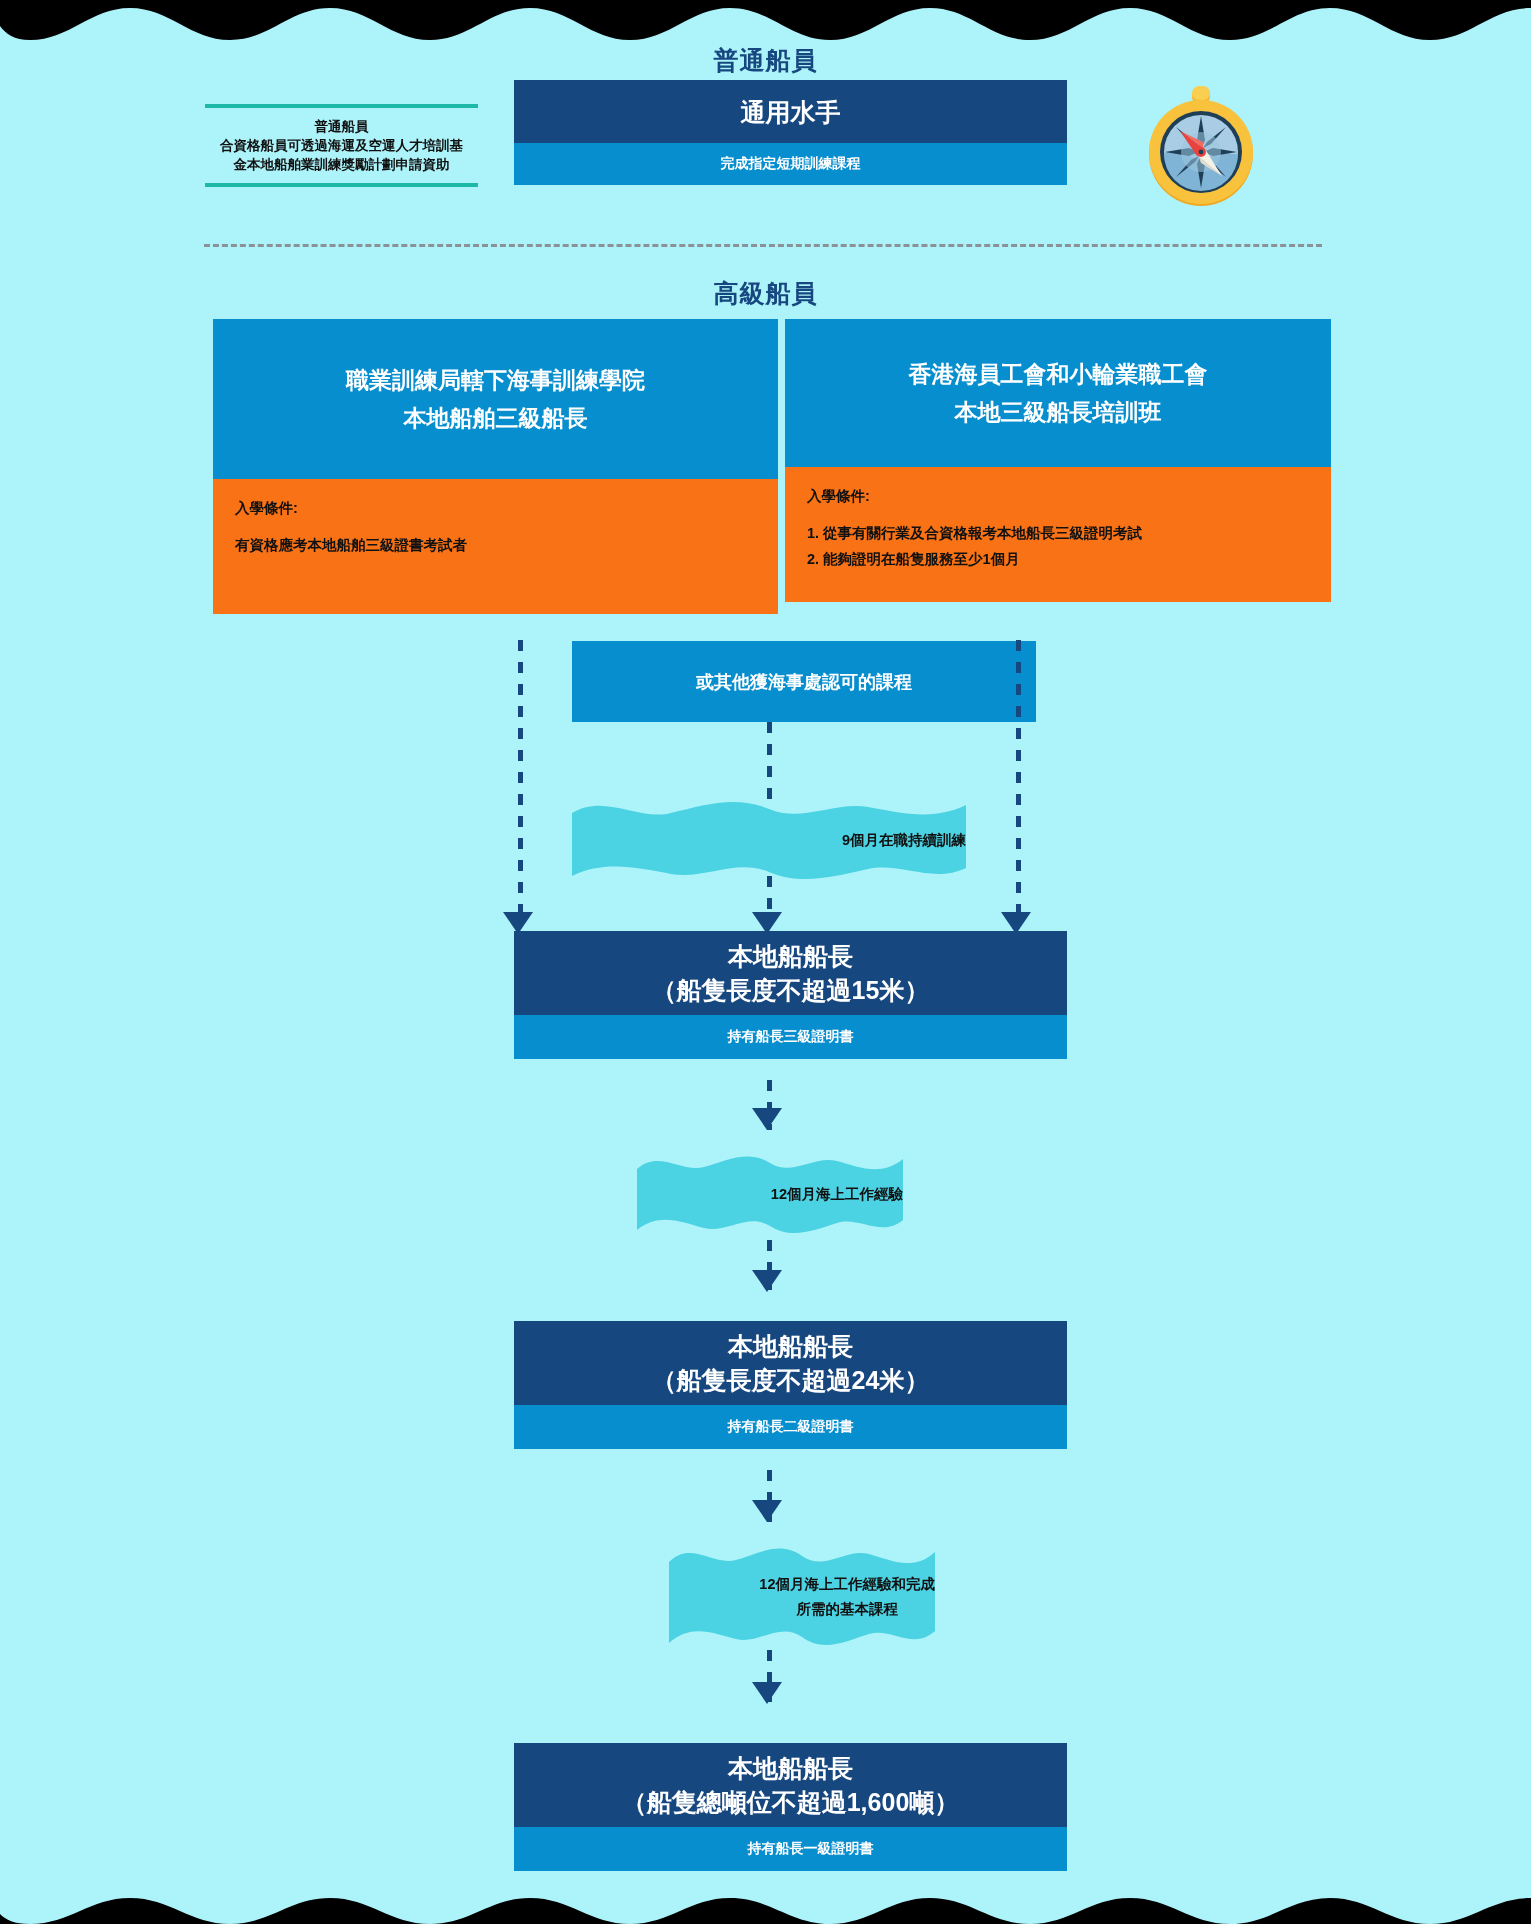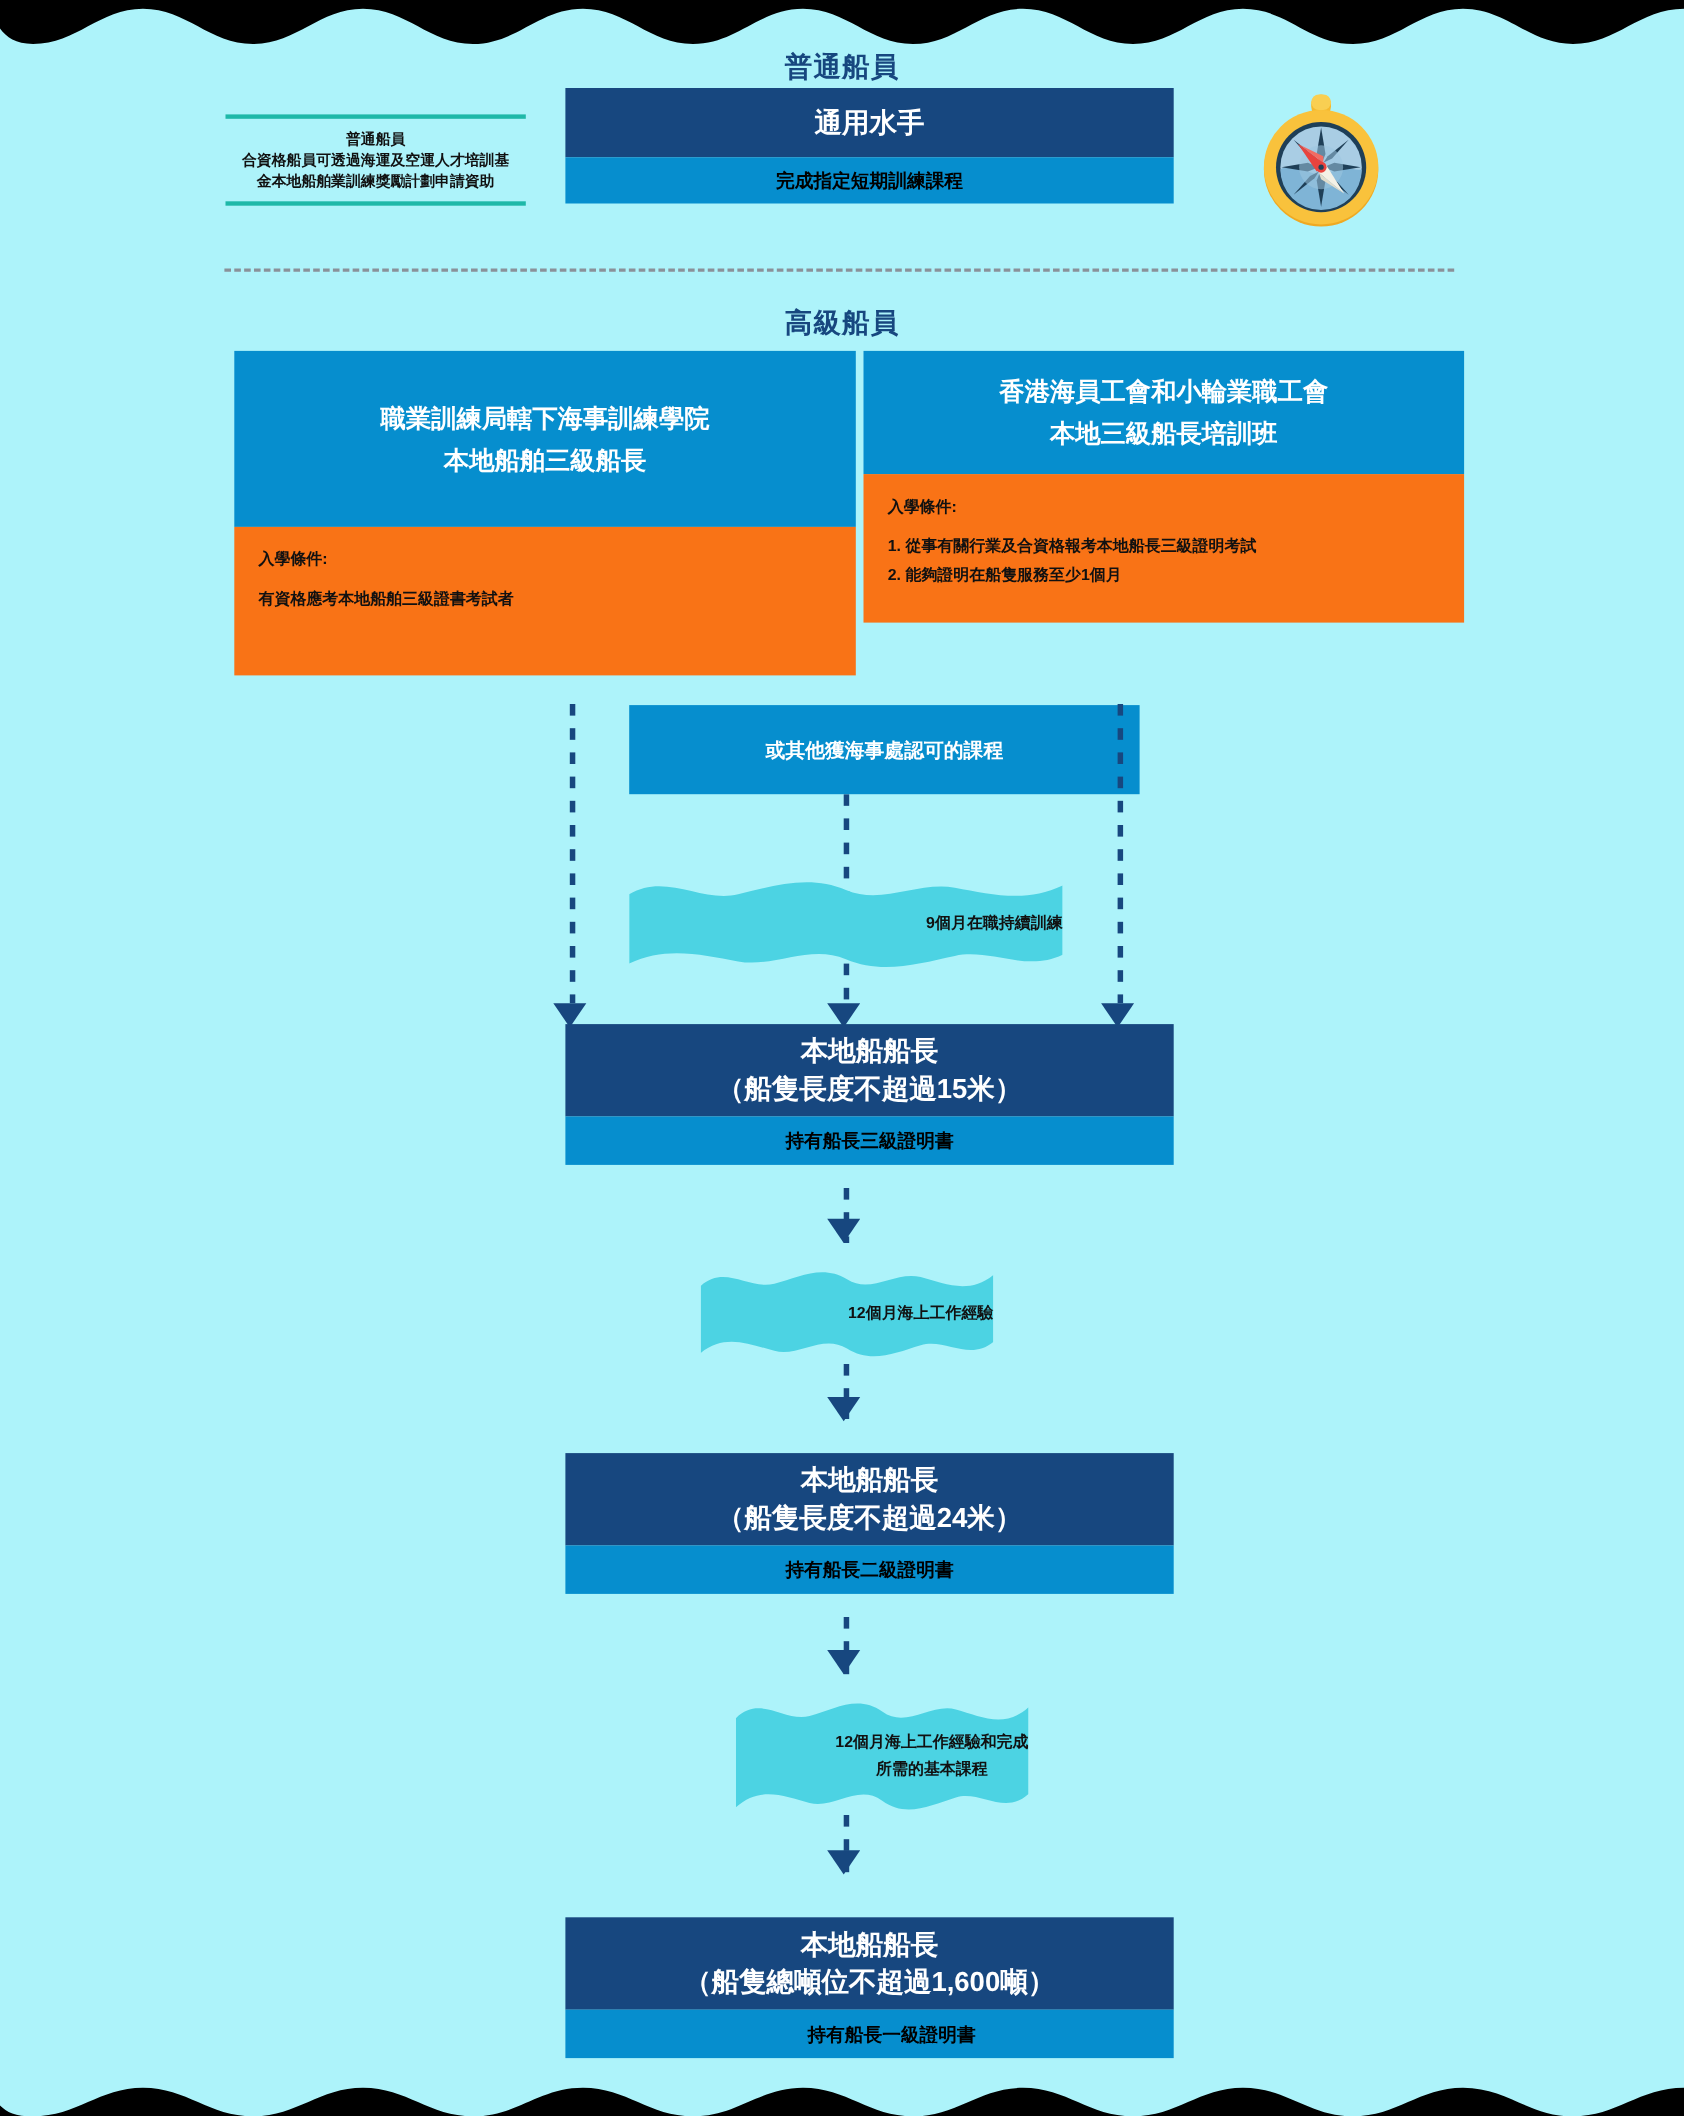--- a/index.html
+++ b/index.html
@@ -85,22 +85,22 @@
     font-size: 25px;
     font-weight: bold;
     line-height: 34px;
     display: flex;
     align-items: center;
     justify-content: center;
     text-align: center;
   }
   .card .sub {
     background: #068ECE;
-    color: #000000;
-    font-size: 17px;
+    color: #ffffff;
+    font-size: 14px;
     font-weight: bold;
     display: flex;
     align-items: center;
     justify-content: center;
     text-align: center;
   }
 
   
   #card-rating { left: 496px; top: 80px; width: 553px; }
   #card-rating .head { height: 63px; }
@@ -133,21 +133,21 @@
   }
   .course-card .cc-body .req-line {
     color: #111;
     font-size: 14.5px;
     font-weight: bold;
     line-height: 26px;
   }
   #course-vtc   { left: 213px; top: 319px; width: 565px; }
   #course-union { left: 785px; top: 319px; width: 546px; }
   #course-vtc .cc-head   { height: 160px; }
-  #course-union .cc-head { height: 112px; }
+  #course-union .cc-head { height: 148px; }
   #course-vtc .cc-body   { height: 135px; }
   #course-union .cc-body { height: 135px; }
 
   
   #card-other {
     position: absolute;
     left: 572px; top: 641px;
     width: 464px; height: 81px;
     background: #068ECE;
     color: #FFFFFF;

